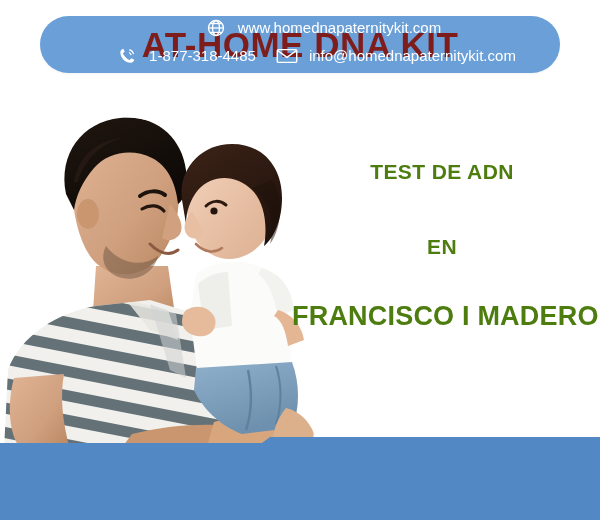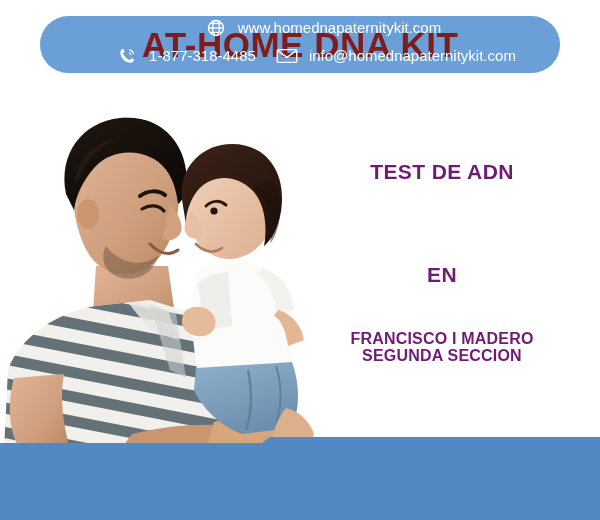--- a/index.html
+++ b/index.html
@@ -56,39 +56,39 @@
   }
   .photo-svg { display: block; }
 
   
   .headline-block {
     position: absolute;
     left: 292px;
     top: 160px;
     width: 300px;
     text-align: center;
-    color: #701a75;
+    color: #4d7c0f;
   }
   .line-test {
     font-size: 21px;
     font-weight: bold;
     letter-spacing: 0.4px;
     line-height: 1.1;
     margin: 0;
     white-space: nowrap;
   }
   .line-en {
     font-size: 21px;
     font-weight: bold;
     letter-spacing: 0.4px;
     line-height: 1.1;
-    margin: 80px 0 0 0;
+    margin: 52px 0 0 0;
   }
   .line-place {
-    font-size: 16px;
+    font-size: 27px;
     font-weight: bold;
     letter-spacing: 0.2px;
     line-height: 1.08;
     margin: 44px 0 0 0;
   }
   .line-place span { display: block; white-space: nowrap; }
 
   
   .footer-bar {
     position: absolute;
@@ -251,21 +251,20 @@
         <path d="M296 60 L320 48 L320 372 L312 372 C318 330 316 250 306 200 C300 150 298 100 296 60 Z" fill="#ffffff"></path>
       </g>
     </svg>
   </div>
 
   <div class="headline-block">
     <div class="line-test">TEST DE ADN</div>
     <div class="line-en">EN</div>
     <div class="line-place">
       <span>FRANCISCO I MADERO</span>
-      <span>SEGUNDA SECCION</span>
     </div>
   </div>
 
   <div class="footer-bar"></div>
   <div class="footer-rows">
 
     <div class="footer-row row-top">
       <div class="footer-item">
         <span class="footer-icon">
           <svg width="20" height="20" viewBox="0 0 24 24" fill="none" stroke="#ffffff" stroke-width="1.6">

